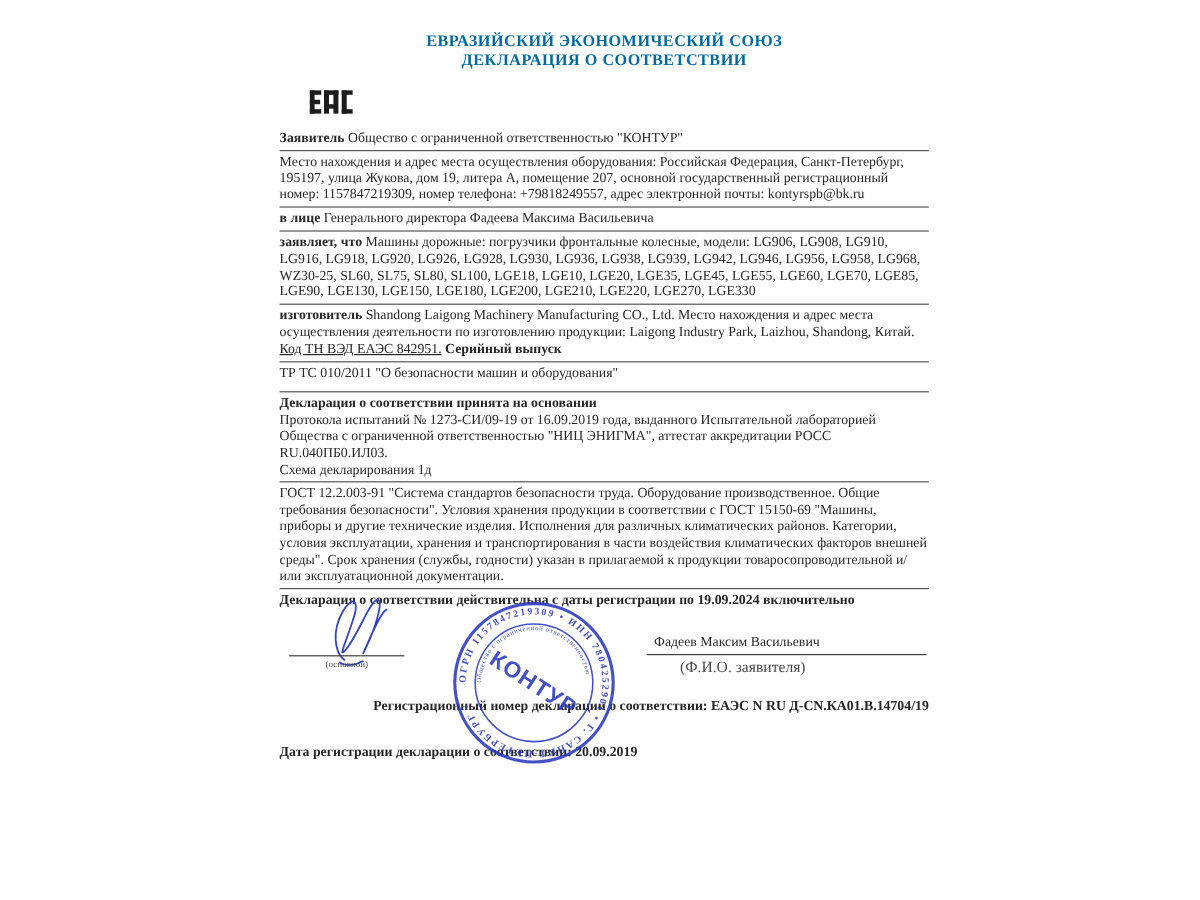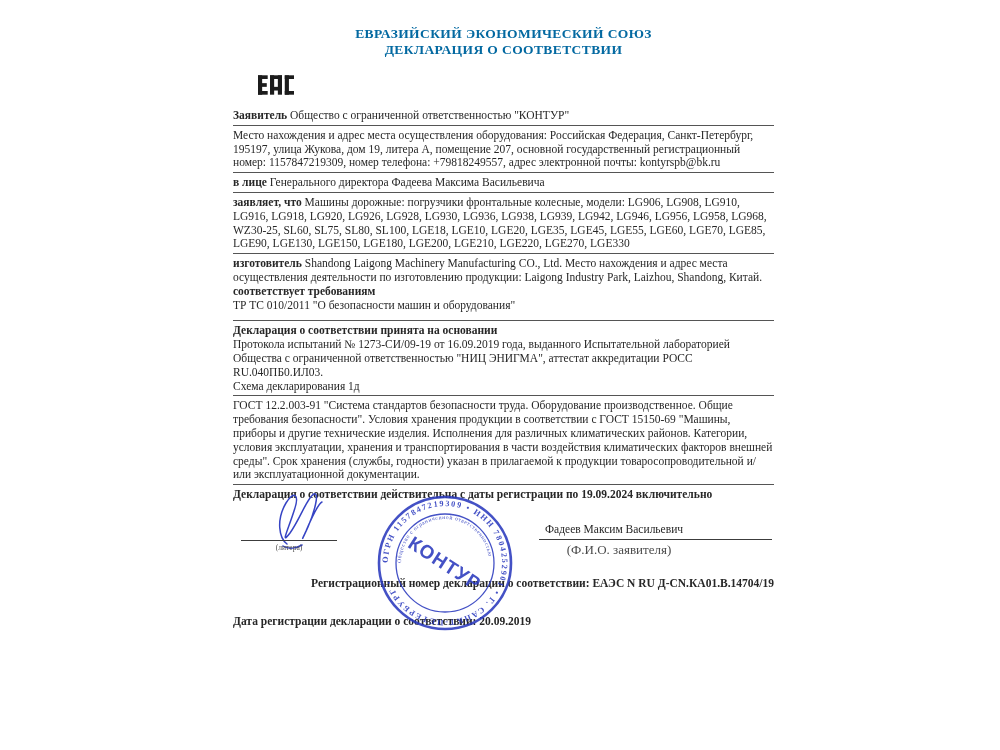--- a/index.html
+++ b/index.html
@@ -59,38 +59,38 @@
   <div class="row rule"><span class="bold">Заявитель</span><span> Общество с ограниченной ответственностью "КОНТУР"</span></div>
 
   <div class="row rule">Место нахождения и адрес места осуществления оборудования: Российская Федерация, Санкт-Петербург, 195197, улица Жукова, дом 19, литера А, помещение 207, основной государственный регистрационный номер: 1157847219309, номер телефона: +79818249557, адрес электронной почты: kontyrspb@bk.ru</div>
 
   <div class="row rule"><span class="bold">в лице</span><span> Генерального директора Фадеева Максима Васильевича</span></div>
 
   <div class="row rule"><span class="bold">заявляет, что</span><span> Машины дорожные: погрузчики фронтальные колесные,  модели: LG906, LG908, LG910, LG916, LG918, LG920, LG926, LG928, LG930, LG936, LG938, LG939, LG942, LG946, LG956, LG958, LG968, WZ30-25, SL60, SL75, SL80, SL100, LGE18, LGE10, LGE20, LGE35, LGE45, LGE55, LGE60, LGE70, LGE85, LGE90, LGE130, LGE150, LGE180, LGE200, LGE210, LGE220, LGE270, LGE330</span></div>
 
   <div class="row"><span class="bold">изготовитель</span><span> Shandong Laigong Machinery Manufacturing CO., Ltd. Место нахождения и адрес места осуществления деятельности по изготовлению продукции: Laigong Industry Park, Laizhou, Shandong, Китай.</span></div>
 
+  <div class="row rule"><span class="ul">Код ТН ВЭД ЕАЭС 842951.</span><span class="bold"> Серийный выпуск</span></div>
 
-  <div class="row bold">соответствует требованиям</div>
   <div class="row rule" style="padding-bottom:8px;">ТР ТС 010/2011 "О безопасности машин и оборудования"</div>
 
   <div class="row bold">Декларация о соответствии принята на основании</div>
   <div class="row">Протокола испытаний № 1273-СИ/09-19 от 16.09.2019 года, выданного Испытательной лабораторией Общества с ограниченной ответственностью "НИЦ ЭНИГМА", аттестат аккредитации РОСС RU.040ПБ0.ИЛ03.</div>
   <div class="row rule">Схема декларирования 1д</div>
 
   <div class="row rule">ГОСТ 12.2.003-91 "Система стандартов безопасности труда. Оборудование производственное. Общие требования безопасности". Условия хранения продукции в соответствии с ГОСТ 15150-69 "Машины, приборы и другие технические изделия. Исполнения для различных климатических районов. Категории, условия эксплуатации, хранения и транспортирования в части воздействия климатических факторов внешней среды". Срок хранения (службы, годности) указан в прилагаемой к продукции товаросопроводительной и/или эксплуатационной документации.</div>
 
   <div class="row bold">Декларация о соответствии действительна с даты регистрации по 19.09.2024 включительно</div>
 
   <div class="sig-section">
     <svg class="signature-svg" width="92" height="66" viewBox="0 0 92 66">
       <path d="M32,56 C24,50 21,32 31,15 C39,2 45,6 39,23 C33,42 25,58 35,45 C45,31 53,8 59,6 C65,4 59,25 53,39 C48,50 45,56 51,43 C57,29 63,16 67,14 M28,58 C34,62 42,60 47,57" fill="none" stroke="#3644c4" stroke-width="1.5" stroke-linecap="round"></path>
     </svg>
     <div class="sig-line"></div>
-    <div class="sig-caption">(литера)</div>
+    <div class="sig-caption">(основной)</div>
 
     <svg class="stamp-svg" width="150" height="150" viewBox="0 0 150 150">
       <defs>
         <path id="ringPath" d="M 75 75 m -57 0 a 57 57 0 1 1 114 0 a 57 57 0 1 1 -114 0"></path>
         <path id="ringPathInner" d="M 75 75 m -44 0 a 44 44 0 1 1 88 0 a 44 44 0 1 1 -88 0"></path>
       </defs>
       <circle cx="75" cy="75" r="66" fill="none" stroke="#2b3abe" stroke-width="2.6"></circle>
       <circle cx="75" cy="75" r="49" fill="none" stroke="#2b3abe" stroke-width="1.3"></circle>
       <text font-size="8.2" font-weight="bold" letter-spacing="1.6" fill="#2b3abe" font-family="Liberation Serif, serif">
         <textPath href="#ringPath">ОГРН 1157847219309 • ИНН 7804252901 • Г. САНКТ-ПЕТЕРБУРГ •</textPath>

